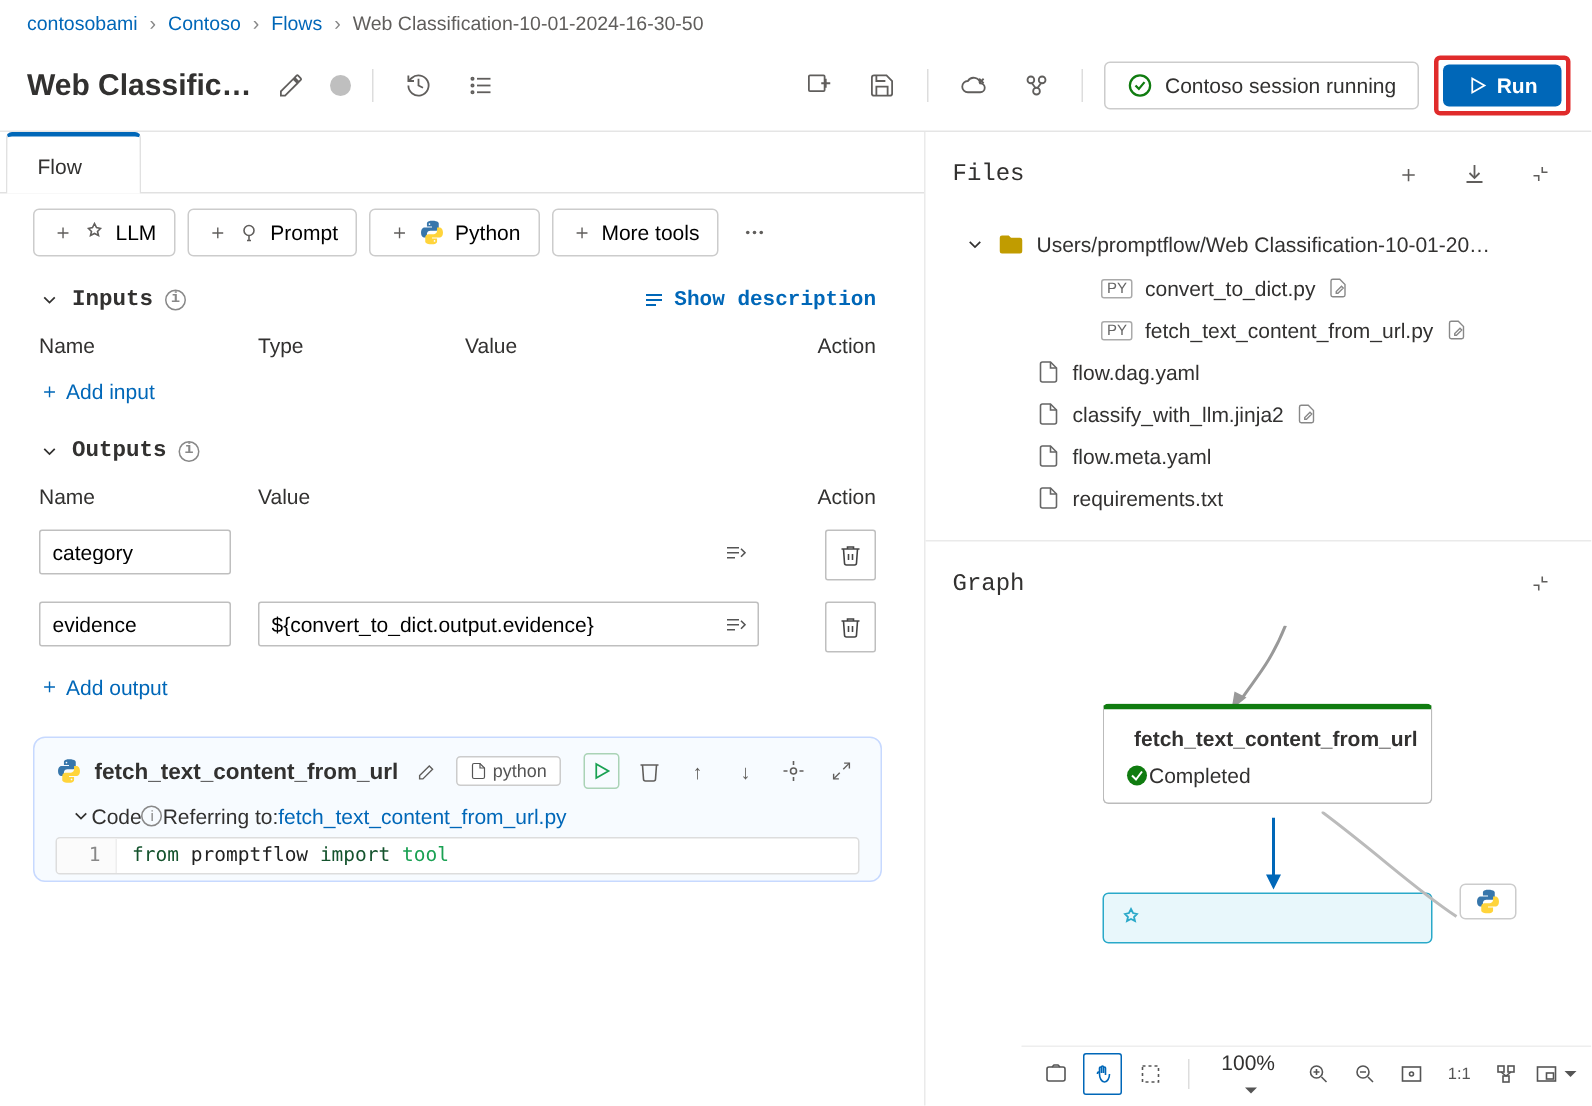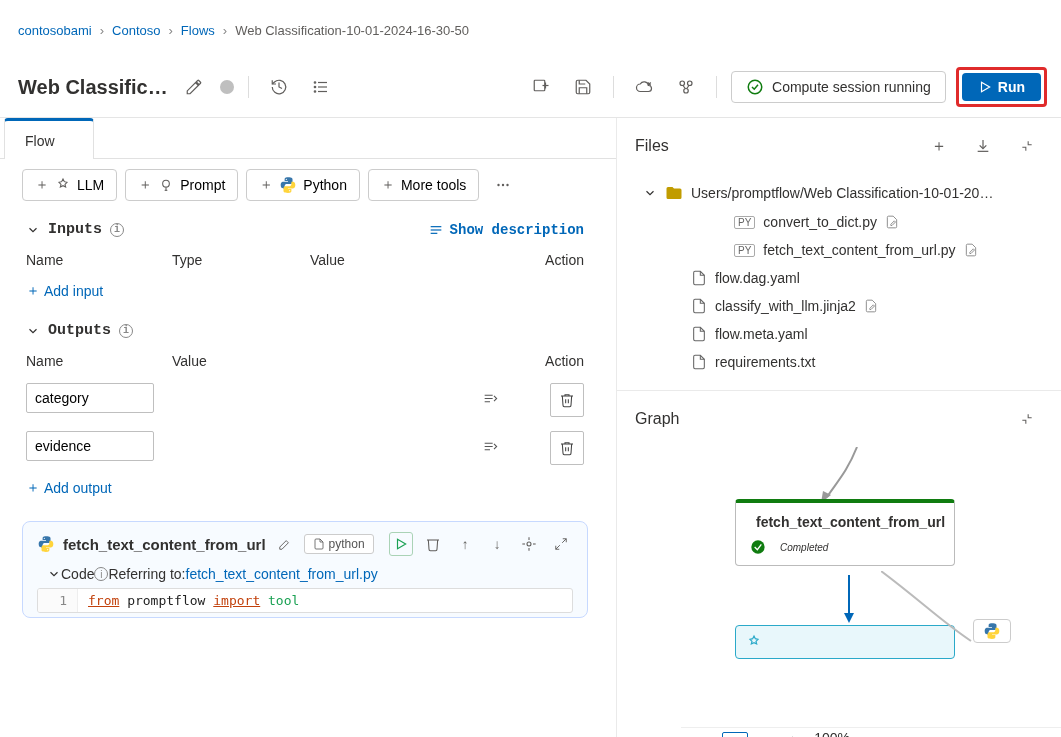--- a/index.html
+++ b/index.html
@@ -1,20 +1,20 @@
 <!DOCTYPE html>
 <html><head>
 <meta charset="utf-8">
 <style>
   * { box-sizing: border-box; margin: 0; padding: 0; }
   html, body { width: 1061px; height: 737px; font-family: "Segoe UI", -apple-system, sans-serif; font-size: 14px; color: #323130; background: #fff; overflow: hidden; }
   a { text-decoration: none; }
 
   
-  .breadcrumb { display: flex; align-items: center; gap: 8px; padding: 23px 18px; font-size: 13px; }
+  .breadcrumb { display: flex; align-items: center; gap: 8px; padding: 8px 18px; font-size: 13px; }
   .breadcrumb a { color: #0067b8; }
   .breadcrumb .sep { color: #888; }
   .breadcrumb .current { color: #605e5c; }
 
   
   .header { display:flex; align-items:center; padding: 6px 14px 10px 18px; gap:10px; border-bottom:1px solid #e5e5e5;}
   .header-title { font-size:20px; font-weight:700; max-width:150px; white-space:nowrap; overflow:hidden; text-overflow:ellipsis; }
   .icon-btn { width:32px; height:32px; display:inline-flex; align-items:center; justify-content:center; border:none; background:none; cursor:pointer; color:#605e5c; border-radius:2px; }
   .vdiv { width:1px; height:22px; background:#ddd; margin:0 4px;}
   .header .spacer { flex:1; }
@@ -75,40 +75,40 @@
   .py-icon { display:inline-flex; width:18px; height:18px; }
   .node-badge { border:1px solid #ccc; font-weight:400; font-size:12px; padding:2px 8px; border-radius:3px; color:#555; background:#fff; display:flex; align-items:center; gap:4px;}
   .node-tools { margin-left:auto; display:flex; align-items:center; gap:8px; color:#666;}
   .node-tools .icon-btn { width:24px; height:24px; }
   .node-tools .play { color:#1aa153; border:1px solid #aad3b6; border-radius:3px; }
   .node-sub { display:flex; align-items:center; gap:0; padding:10px 0 6px 10px; font-size:14px; }
   .node-sub a { color:#0067b8; }
   .code-gutter { display:flex; border:1px solid #ddd; background:#fff; font-family:Consolas,monospace; font-size:13px; border-radius:3px; overflow:hidden;}
   .gutter-num { width:40px; text-align:right; padding:4px 10px; color:#888; background:#fbfbfb; border-right:1px solid #eee;}
   .code-line { padding:4px 10px; white-space:pre; }
-  .kw-from, .kw-import { color:#c2410c;text-decoration:underline; }
+  .kw-from, .kw-import { color:#14532d; }
   .kw-mod { color:#222; }
   .kw-ident { color:#1aa153; }
 
   
   .panel { border-bottom:1px solid #eaeaea; }
-  .panel-h { display:flex; align-items:center; padding:12px 18px; font-size:16px; }
+  .panel-h { display:flex; align-items:center; padding:12px 18px; font-size:16px;font-family:Liberation Mono, monospace; }
   .panel-h .panel-tools { margin-left:auto; display:flex; gap:12px; color:#555;}
   .files-tree { padding:4px 0 14px 18px; font-size:14px; }
   .tree-row { display:flex; align-items:center; gap:8px; padding:6px 4px 6px 8px; cursor:pointer; }
   .tree-row.folder { font-weight:400; color:#323130; }
   .tree-row.file { padding-left:56px; color:#323130; }
   .folder-icon { color:#c19c00; }
   .py-tag { font-size:10px; color:#666; border:1px solid #aaa; padding:0 3px; border-radius:2px;margin-left:43px; }
 
   
   .graph-area { flex:1; position:relative; overflow:hidden; }
   .graph-node { position:absolute; background:#fff; border:1px solid #bbb; border-top:4px solid #107c10; border-radius:4px; padding:10px 14px; width:220px; font-size:14px; }
   .graph-node .gn-title { font-weight:700; display:flex; align-items:center; gap:6px; }
-  .graph-node .gn-status { display:flex; align-items:center; gap:14px; margin-top:8px; font-size:10px;font-style:italic; }
+  .graph-node .gn-status { display:flex; align-items:center; gap:0; margin-top:8px; font-size:14px; }
   .gn-ok { width:16px; height:16px; }
   .graph-node2 { position:absolute; background:#e8f7fb; border:1px solid #2aa9c9; border-radius:4px; width:220px; height:34px; }
   .graph-stub { position:absolute; border:1px solid #ccc; border-radius:4px; width:38px; height:24px; background:#fff; display:flex; align-items:center; justify-content:center;}
   .arrow-line { position:absolute; }
 
   
   .graph-toolbar { position:absolute; bottom:6px; left:64px; right:0; height:36px; background:#fff; border-top:1px solid #eee; display:flex; align-items:center; gap:6px; padding:0 10px; }
   .graph-toolbar .gbtn { width:28px; height:28px; display:inline-flex; align-items:center; justify-content:center; color:#555; cursor:pointer; border-radius:2px; font-size:14px; }
   .graph-toolbar .gbtn.active { color:#0067b8; border:1px solid #0067b8;}
   .zoom-label { font-size:14px; padding:0 6px;text-align:center; }
@@ -185,21 +185,21 @@
         <line x1="8" y1="10" x2="11" y2="14"></line>
         <line x1="16" y1="10" x2="13" y2="14"></line>
       </svg>
   </button>
   <span class="vdiv"></span>
   <div class="compute">
     <svg class="ok" width="18" height="18" viewBox="0 0 24 24" fill="none" stroke="currentColor" stroke-width="2">
         <circle cx="12" cy="12" r="9"></circle>
         <polyline points="8 12 11 15 16 9"></polyline>
       </svg>
-    <span>Compute session running</span>
+    <span>Contoso session running</span>
   </div>
   <div class="run-btn-wrap">
     <button class="run-btn">
       <svg width="14" height="14" viewBox="0 0 24 24" fill="none" stroke="currentColor" stroke-width="2">
           <polygon points="6 4 20 12 6 20 6 4"></polygon>
         </svg>
       <span>Run</span>
     </button>
   </div>
 </div>
@@ -309,20 +309,21 @@
                   <path d="M19 6l-1 14a2 2 0 0 1-2 2H8a2 2 0 0 1-2-2L5 6"></path>
                   <path d="M10 11v6M14 11v6"></path>
                   <path d="M9 6V4h6v2"></path>
                 </svg>
             </button>
           </div>
         </div>
         <div class="cols-row out-cols">
           <div class="col-name"><input class="field" value="evidence" style=""></div>
           <div class="col-value value-wrap">
+            <input class="field" value="${convert_to_dict.output.evidence}" style="">
             <span class="inline-icn">
               <svg width="16" height="16" viewBox="0 0 24 24" fill="none" stroke="currentColor" stroke-width="1.6">
                   <path d="M4 7h12M4 12h12M4 17h8"></path>
                   <polyline points="18 8 22 12 18 16"></polyline>
                 </svg>
             </span>
           </div>
           <div class="col-action">
             <button class="trash-btn">
               <svg width="16" height="16" viewBox="0 0 24 24" fill="none" stroke="currentColor" stroke-width="1.6">

